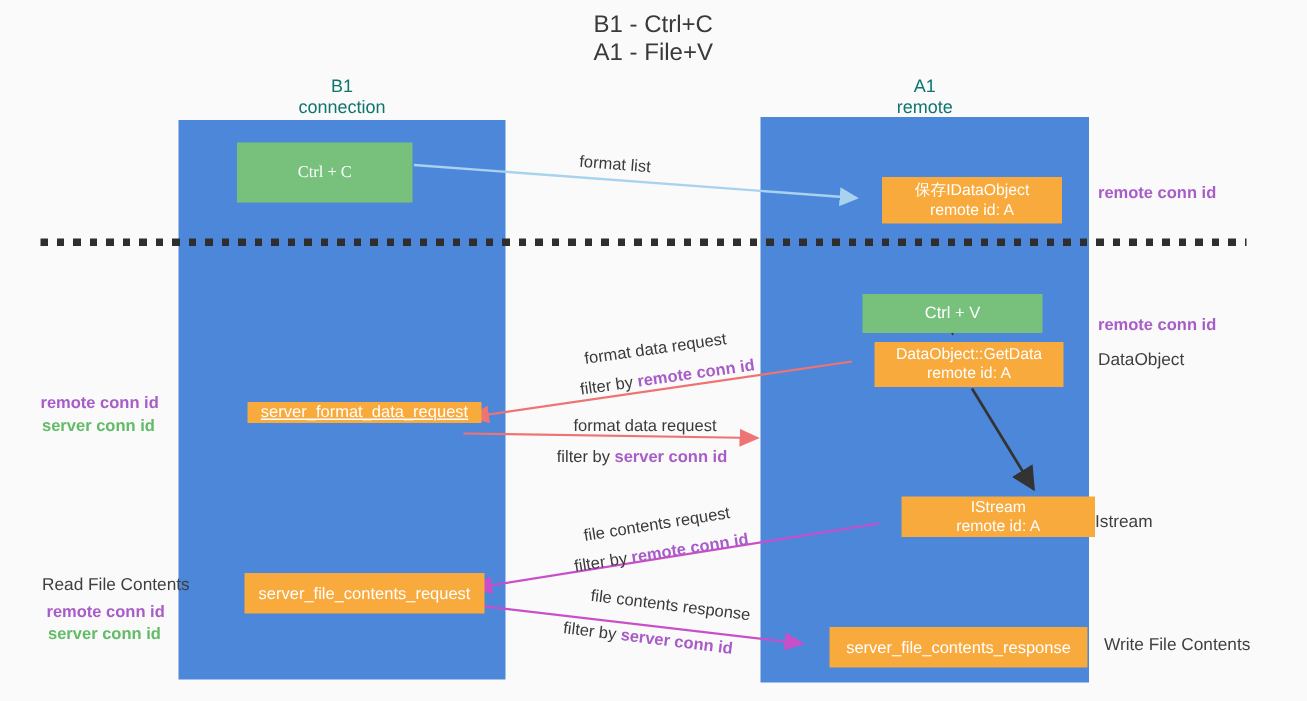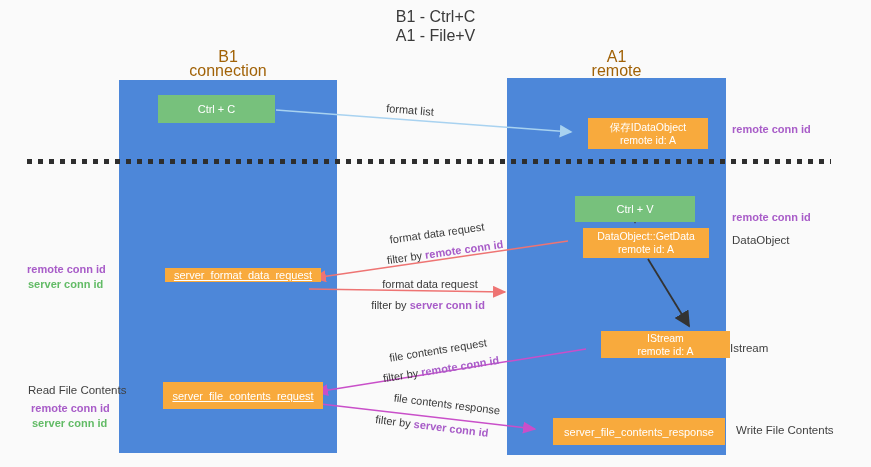--- a/index.html
+++ b/index.html
@@ -7,21 +7,21 @@
     width:871px;height:467px;
     background:var(--background,#fafafa);
     font-family:"Liberation Sans","DejaVu Sans",sans-serif;
     color:var(--text-dark,#3a3a3a);
     overflow:hidden;
   }
   .stage{position:relative;width:871px;height:467px;}
   .abs{position:absolute;}
 
   .title{left:0;top:7px;width:871px;text-align:center;font-size:16px;line-height:19px;color:var(--text-dark,#3a3a3a);}
-  .lane-header{top:50px;text-align:center;font-size:16px;line-height:14px;color:#a16207;}
+  .lane-header{top:50px;text-align:center;font-size:12px;line-height:14px;color:#0f766e;}
   .lane-header.left{left:119px;width:218px;}
   .lane-header.right{left:507px;width:219px;}
 
   .lane{background:var(--lane-blue,#4d87d9);z-index:1;}
   .lane.left{left:119px;top:80px;width:218px;height:373px;}
   .lane.right{left:507px;top:78px;width:219px;height:377px;}
 
   .separator{left:27px;top:159px;width:804px;height:5px;z-index:2;
     background:repeating-linear-gradient(90deg,#2e2e2e 0 5px,transparent 5px 11px);}
 
@@ -94,21 +94,21 @@
     </defs>
     <line x1="276" y1="110" x2="571" y2="132" class="st-blue" stroke-width="1.6" marker-end="url(#mk-blue)"></line>
     <line x1="635" y1="199" x2="635" y2="222" class="st-black" stroke-width="1.8" marker-end="url(#mk-black)"></line>
     <line x1="648" y1="259" x2="689" y2="326" class="st-black" stroke-width="1.8" marker-end="url(#mk-black)"></line>
     <line x1="568" y1="241" x2="314" y2="278" class="st-red" stroke-width="1.5" marker-end="url(#mk-red)"></line>
     <line x1="309" y1="289" x2="505" y2="292" class="st-red" stroke-width="1.5" marker-end="url(#mk-red)"></line>
     <line x1="586" y1="349" x2="316" y2="392" class="st-mag" stroke-width="1.5" marker-end="url(#mk-mag)"></line>
     <line x1="312" y1="403" x2="535" y2="429" class="st-mag" stroke-width="1.5" marker-end="url(#mk-mag)"></line>
   </svg>
 
-  <div class="abs node green" style="left:158px;top:95px;width:117px;height:28px;">
+  <div class="abs node green" style="left:158px;top:95px;width:117px;height:40px;font-family:Liberation Serif, serif;">
     <span>Ctrl + C</span>
   </div>
 
   <div class="abs node orange two-line" style="left:575px;top:118px;width:120px;height:31px;">
     <span>保存IDataObject</span>
     <span>remote id: A</span>
   </div>
 
   <div class="abs node green" style="left:575px;top:172px;width:120px;height:26px;margin-top:24px;">
     <span>Ctrl + V</span>
@@ -122,21 +122,21 @@
   <div class="abs node orange" style="left:152px;top:268px;width:156px;height:14px;text-decoration:underline;">
     <span>server_format_data_request</span>
   </div>
 
 
   <div class="abs node orange two-line" style="left:588px;top:331px;width:129px;height:27px;">
     <span>IStream</span>
     <span>remote id: A</span>
   </div>
 
-  <div class="abs node orange" style="left:150px;top:382px;width:160px;height:27px;text-decoration:underline;">
+  <div class="abs node orange" style="left:150px;top:382px;width:160px;height:27px;">
     <span>server_file_contents_request</span>
   </div>
 
   <div class="abs node orange" style="left:540px;top:418px;width:172px;height:27px;">
     <span>server_file_contents_response</span>
   </div>
 
   <div class="abs flow-label r5" style="left:410px;top:110px;">format list</div>
 
   <div class="abs flow-label rn8" style="left:437px;top:233px;">format data request</div>

